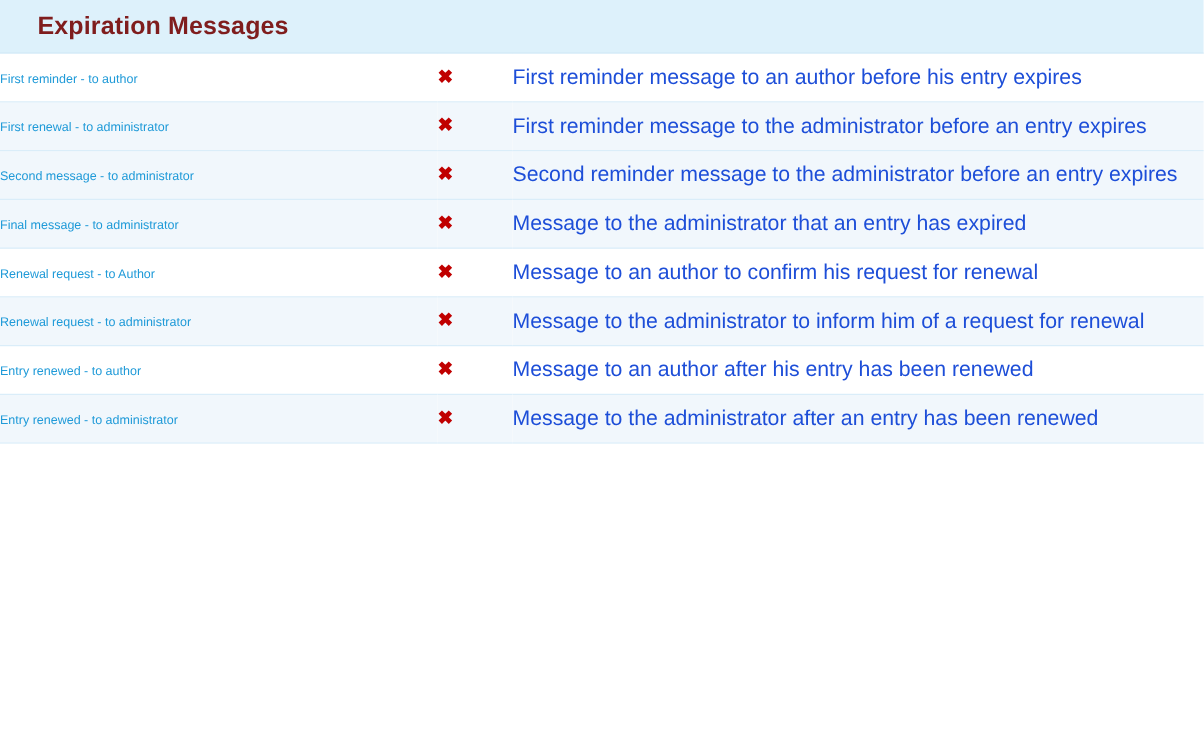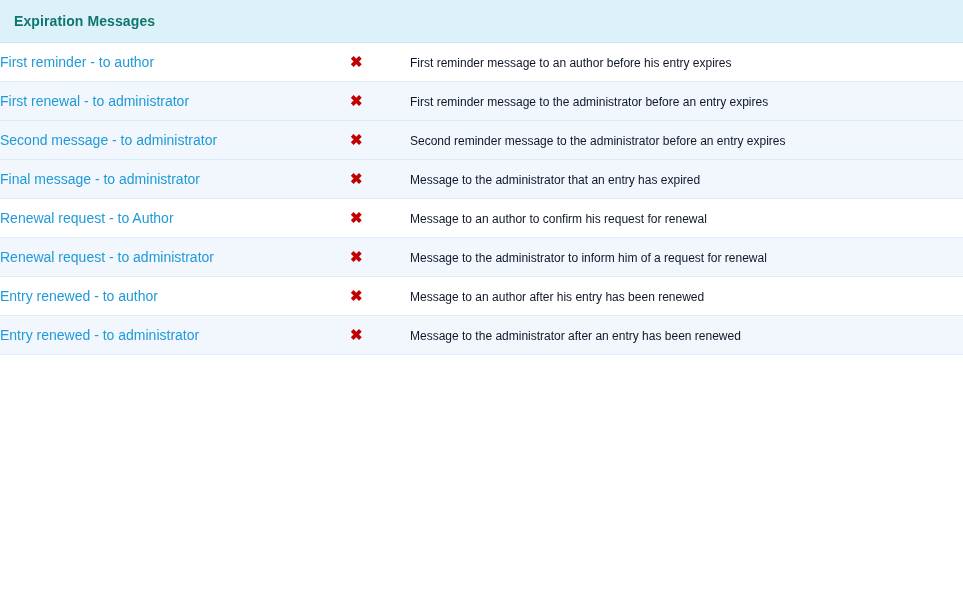--- a/index.html
+++ b/index.html
@@ -23,24 +23,25 @@
   .section-header {
     background: #ddf1fb;
     height: 43px;
     box-sizing: border-box;
     display: flex;
     align-items: center;
     padding-left: 14px;
     border-bottom: 1px solid #cfe7f6;
   }
   .section-header .title {
-    font-size: 14px;
+    font-size: 20px;
     font-weight: bold;
-    color: #0f766e;
+    color: #7f1d1d;
     letter-spacing: 0.1px;
+    margin-left: 16px;
   }
 
   
   .msg-table {
     width: 963px;
     border-collapse: collapse;
     table-layout: fixed;
   }
   .msg-table tr {
     background: #ffffff;
@@ -56,21 +57,21 @@
   }
 
   .col-name   { width: 350px; }
   .col-status { width: 60px;  }
   .col-desc   { width: 553px; }
 
   .name-cell {
     padding-left: 11px;
   }
   .name-link {
-    font-size: 14px;
+    font-size: 10px;
     color: #1f9ad8;
     text-decoration: none;
     cursor: pointer;
     white-space: nowrap;
   }
 
   .status-cell {
     text-align: left;
     padding-left: 11px;
   }
@@ -80,22 +81,22 @@
     line-height: 1;
     color: #c00000;
     font-weight: bold;
     cursor: pointer;
   }
 
   .desc-cell {
     padding-left: 10px;
   }
   .desc-text {
-    font-size: 12px;
-    color: #0f172a;
+    font-size: 17px;
+    color: #1d4ed8;
     white-space: nowrap;
   }
 
   .filler {
     height: 170px;
     background: #ffffff;
   }
 </style>
 </head>
 <body>

